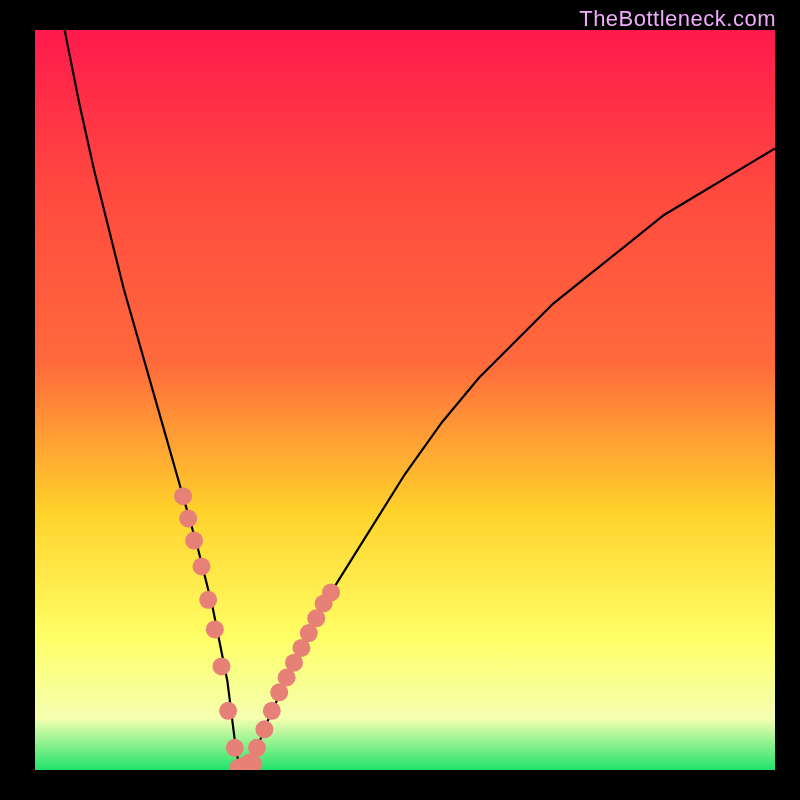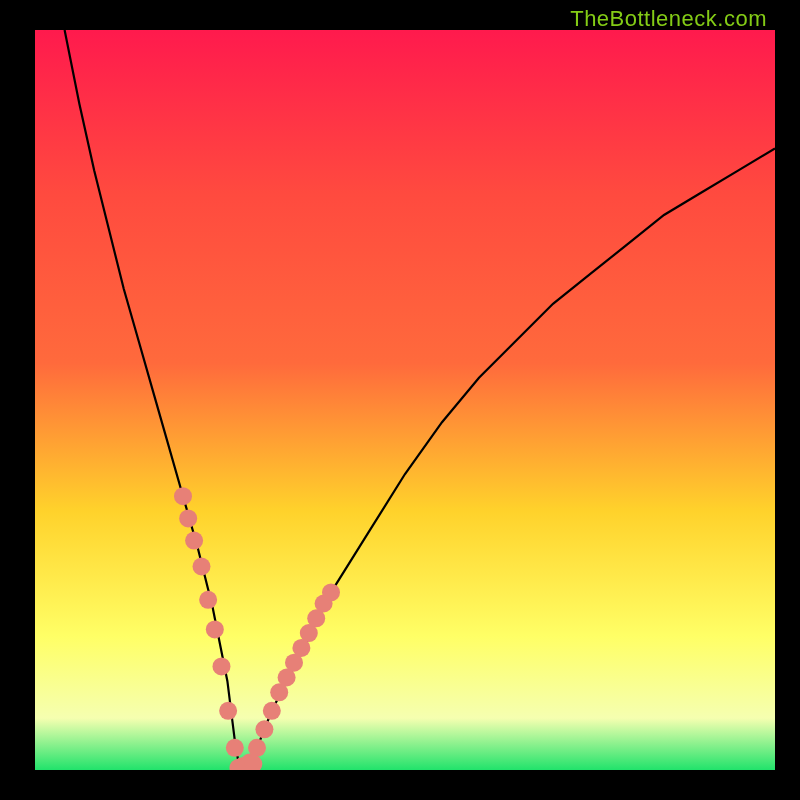--- a/index.html
+++ b/index.html
@@ -6,22 +6,22 @@
     margin: 0;
     padding: 0;
     width: 800px;
     height: 800px;
     background: #000;
     font-family: Arial, Helvetica, sans-serif;
   }
   .watermark {
     position: absolute;
     top: 6px;
-    right: 33px;
-    color: #84cc16;
+    right: 24px;
+    color: #f0abfc;
     font-size: 22px;
     letter-spacing: 0.5px;
     z-index: 10;
     user-select: none;
   }
   .plot-wrapper {
     position: absolute;
     left: 35px;
     top: 30px;
     width: 740px;

